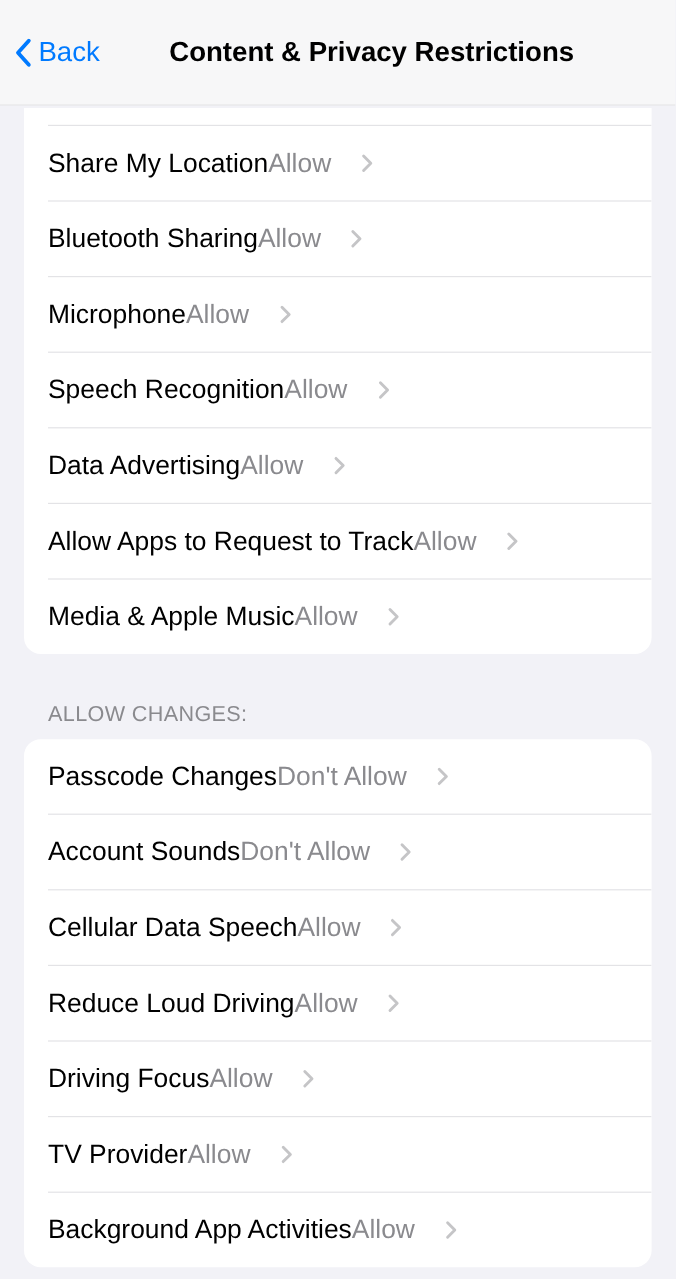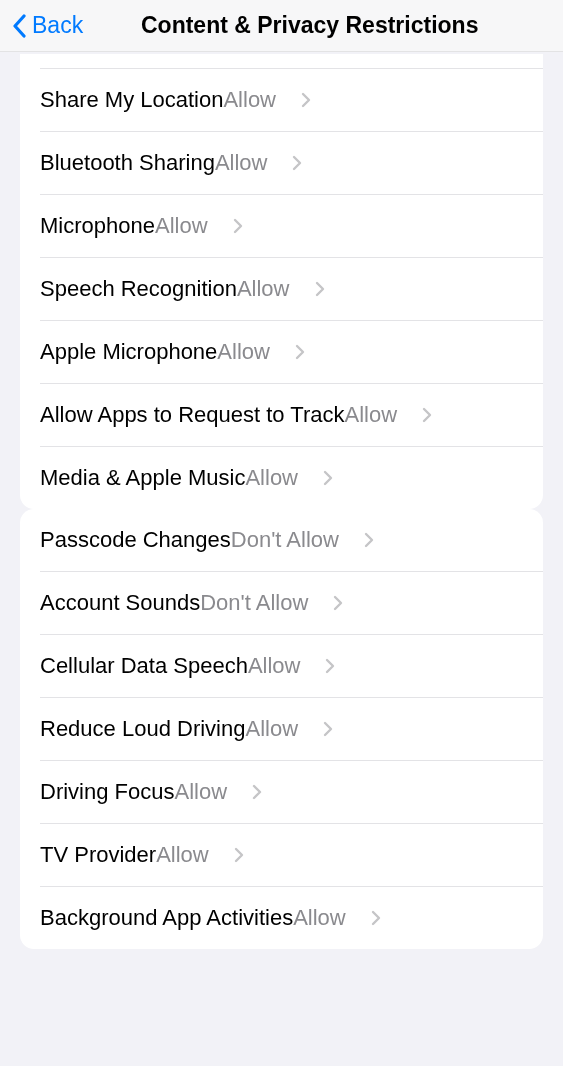--- a/index.html
+++ b/index.html
@@ -9,21 +9,21 @@
       -webkit-font-smoothing: antialiased;
     }
     body {
       font-family: -apple-system, BlinkMacSystemFont, 'SF Pro Text', 'Helvetica Neue', Arial, sans-serif;
       background: #f2f2f7;
       width: 563px;
       height: 1066px;
       overflow: hidden;
     }
     .nav-bar {
-      height: 52px;
+      height: 88px;
       background: #f7f7f8;
       border-bottom: 1px solid rgba(0,0,0,0.08);
       display: flex;
       align-items: center;
       padding: 0 10px;
       position: relative;
     }
     .back-button {
       display: flex;
       align-items: center;
@@ -185,21 +185,21 @@
         <span class="disclosure">
           <svg viewBox="0 0 10 16" fill="none">
               <path d="M2 2 L8 8 L2 14" stroke="#c5c5c7" stroke-width="2.4" stroke-linecap="round" stroke-linejoin="round"></path>
             </svg>
         </span>
       </span>
     </div>
     <div class="row-divider"></div>
 
     <div class="row">
-      <span class="row-label">Apple Microphone</span>
+      <span class="row-label">Data Advertising</span>
       <span class="row-right">
         <span class="row-value">Allow</span>
         <span class="disclosure">
           <svg viewBox="0 0 10 16" fill="none">
               <path d="M2 2 L8 8 L2 14" stroke="#c5c5c7" stroke-width="2.4" stroke-linecap="round" stroke-linejoin="round"></path>
             </svg>
         </span>
       </span>
     </div>
     <div class="row-divider"></div>
@@ -223,20 +223,21 @@
         <span class="row-value">Allow</span>
         <span class="disclosure">
           <svg viewBox="0 0 10 16" fill="none">
               <path d="M2 2 L8 8 L2 14" stroke="#c5c5c7" stroke-width="2.4" stroke-linecap="round" stroke-linejoin="round"></path>
             </svg>
         </span>
       </span>
     </div>
   </div>
 
+  <div class="section-header">Allow Changes:</div>
 
   <div class="section">
     <div class="row">
       <span class="row-label">Passcode Changes</span>
       <span class="row-right">
         <span class="row-value">Don't Allow</span>
         <span class="disclosure">
           <svg viewBox="0 0 10 16" fill="none">
               <path d="M2 2 L8 8 L2 14" stroke="#c5c5c7" stroke-width="2.4" stroke-linecap="round" stroke-linejoin="round"></path>
             </svg>

